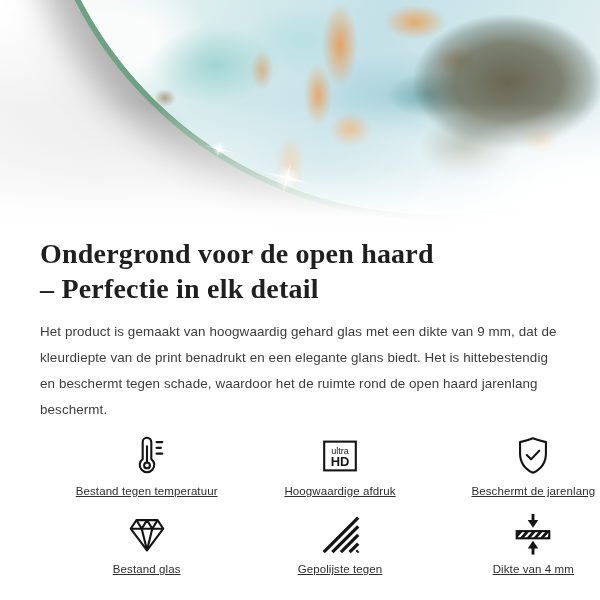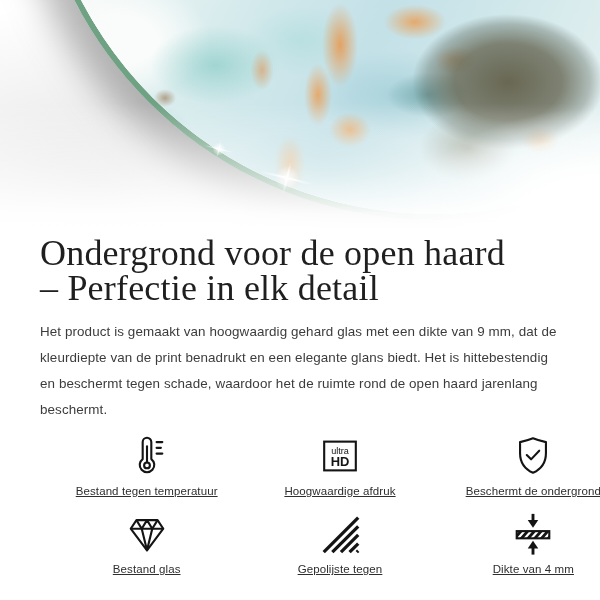--- a/index.html
+++ b/index.html
@@ -62,22 +62,22 @@
     background:linear-gradient(90deg, rgba(255,255,255,0), #fff 45%, #fff 55%, rgba(255,255,255,0));
     transform:rotate(14deg); }
   .sparkle .beam-v{ position:absolute; left:-1px; top:-16px; width:2px; height:32px;
     background:linear-gradient(180deg, rgba(255,255,255,0), #fff 45%, #fff 55%, rgba(255,255,255,0));
     transform:rotate(14deg); }
   .s1{ left:287px; top:178px; }
   .s2{ left:219px; top:149px; transform:scale(0.55); }
   
   .content{ position:relative; padding:6px 40px 0 40px; }
   h1{
-    font-family:"Liberation Serif", serif; font-weight:400;
-    font-size:36px; line-height:35px; color:#1f1f1f; letter-spacing:0.2px;
+    font-family:"Liberation Serif", serif; font-weight:700;
+    font-size:28px; line-height:35px; color:#1f1f1f; letter-spacing:0.2px;
   }
   .body-text{
     margin-top:13px; width:524px;
     font-size:13.4px; line-height:26px; color:#3c3c3c; letter-spacing:0.1px;
   }
   
   .features{
     margin:10px 10px 0 10px; width:580px;
     display:grid; grid-template-columns:repeat(3,1fr); row-gap:14px;
   }
@@ -141,21 +141,21 @@
           <text class="ultra-txt" x="24" y="34.5" font-size="13.5" font-weight="bold" text-anchor="middle">HD</text>
         </svg>
         <div class="label">Hoogwaardige afdruk</div>
       </div>
 
       <div class="feature">
         <svg viewBox="0 0 48 48">
           <path class="ico" stroke-width="2.4" stroke-linejoin="round" d="M24 5.5 C29 7.5 33.5 8.7 37.5 9.5 V21 C37.5 31 31.5 38 24 41.5 C16.5 38 10.5 31 10.5 21 V9.5 C14.5 8.7 19 7.5 24 5.5 Z"></path>
           <polyline class="ico" stroke-width="2.6" stroke-linecap="round" stroke-linejoin="round" points="17.5,23 22,27.5 30.5,18.5"></polyline>
         </svg>
-        <div class="label">Beschermt de ondergrond</div>
+        <div class="label">Beschermt de jarenlang</div>
       </div>
 
       <div class="feature">
         <svg viewBox="0 0 48 48">
           <path class="ico" stroke-width="2.1" stroke-linejoin="round" d="M13 9.5 H35 L41 18.5 L24 41 L7 18.5 Z"></path>
           <line class="ico" stroke-width="2.1" x1="7" y1="18.5" x2="41" y2="18.5"></line>
           <path class="ico" stroke-width="2.1" stroke-linejoin="round" d="M13 9.5 L18.5 18.5 L24 9.5 L29.5 18.5 L35 9.5"></path>
           <path class="ico" stroke-width="2.1" stroke-linejoin="round" d="M18.5 18.5 L24 41 L29.5 18.5"></path>
         </svg>
         <div class="label">Bestand glas</div>

